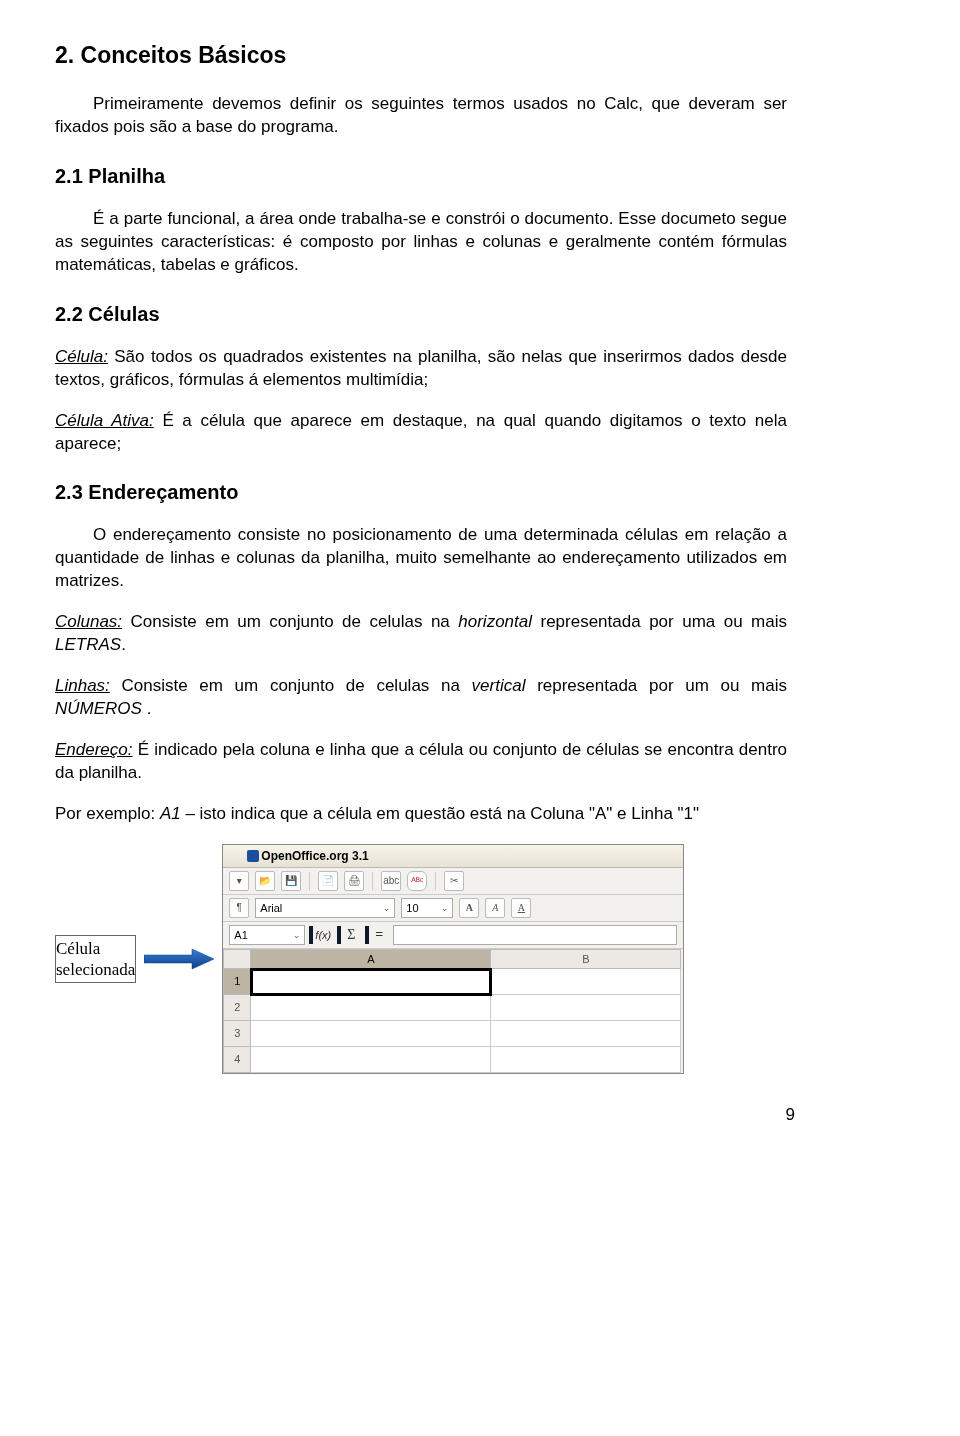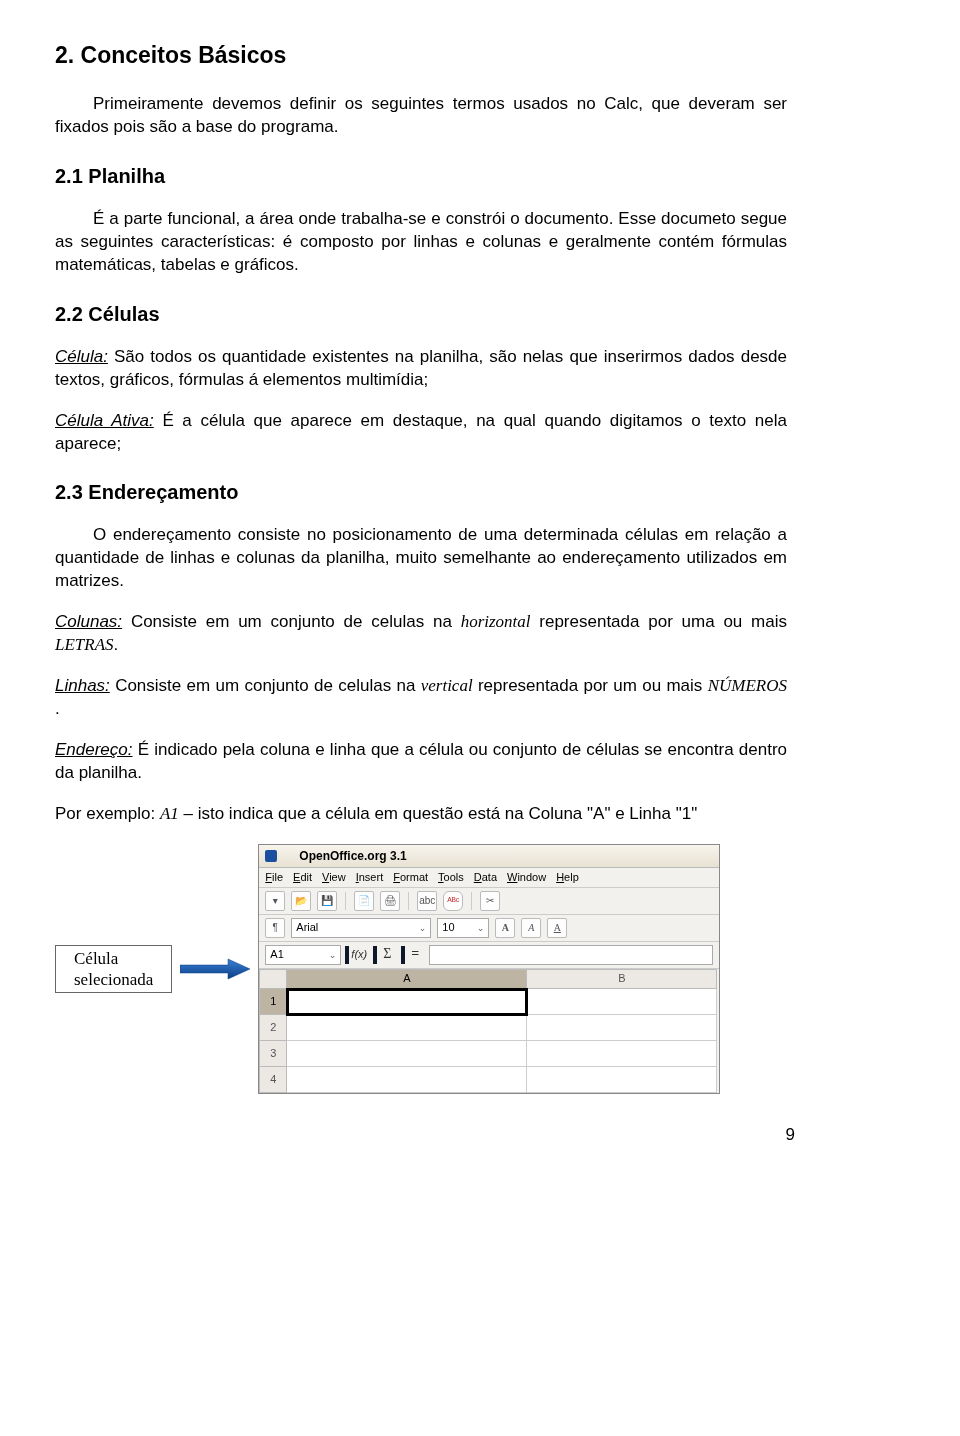--- a/index.html
+++ b/index.html
@@ -29,36 +29,35 @@
   }
   .indent {
     text-indent: 38px;
   }
   .term {
     text-decoration: underline;
     font-style: italic;
   }
   .italic {
     font-style: italic;
-    font-family: Liberation Serif, serif;
   }
 
   
   .figure-block {
     margin-top: 10px;
     text-align: center;
   }
   .callout-row {
     display: flex;
     align-items: center;
     justify-content: flex-start;
   }
   .callout-box {
     border: 1px solid #666;
-    padding: 2px 18px;
+    padding: 2px 0;
     font-family: "Times New Roman", serif;
     font-size: 17px;
     line-height: 1.25;
     text-align: left;
     background: #fff;
   }
   .arrow {
     margin: 0 8px;
   }
   svg.arrow-svg {
@@ -79,25 +78,25 @@
     width: 460px;
     border: 1px solid #888;
     background: #f3f1ee;
     font-size: 12px;
     text-align: left;
     display: inline-block;
     vertical-align: middle;
   }
   .calc-title {
     background: linear-gradient(#f8f4ec, #e8e2d4);
-    padding: 3px 6px;
+    padding: 3px 24px;
     font-weight: bold;
     display: flex;
     align-items: center;
-    gap: 22px;
+    gap: 2px;
     border-bottom: 1px solid #bbb;
   }
   .calc-title .logo {
     width: 12px; height: 12px;
     background: #1a4e9f;
     border-radius: 2px;
     display: inline-block;
   }
   .calc-menu {
     display: flex;
@@ -244,21 +243,21 @@
 
 <p class="indent">Primeiramente devemos definir os seguintes termos usados no Calc, que deveram ser fixados pois são a base do programa.</p>
 
 <h3>2.1 Planilha</h3>
 
 <p class="indent">É a parte funcional, a área onde trabalha-se e constrói o documento. Esse documeto segue as seguintes características: é composto por linhas e colunas e geralmente contém fórmulas matemáticas, tabelas e gráficos.</p>
 
 <h3>2.2 Células</h3>
 
 <p>
-  <span class="term">Célula:</span><span> São todos os quantidade existentes na planilha, são nelas que inserirmos dados desde textos, gráficos, fórmulas á elementos multimídia;</span>
+  <span class="term">Célula:</span><span> São todos os quadrados existentes na planilha, são nelas que inserirmos dados desde textos, gráficos, fórmulas á elementos multimídia;</span>
 </p>
 
 <p>
   <span class="term">Célula Ativa:</span><span> É a célula que aparece em destaque, na qual quando digitamos o texto nela aparece;</span>
 </p>
 
 <h3>2.3 Endereçamento</h3>
 
 <p class="indent">O endereçamento consiste no posicionamento de uma determinada células em relação a quantidade de linhas e colunas da planilha, muito semelhante ao endereçamento utilizados em matrizes.</p>
 
@@ -295,31 +294,20 @@
         </defs>
         <polygon points="0,8 48,8 48,2 70,12 48,22 48,16 0,16" fill="url(#g1)" stroke="#0b3f85" stroke-width="0.5"></polygon>
       </svg>
     </div>
 
     <div class="calc-window">
       <div class="calc-title">
         <span class="logo"></span>
         <span>OpenOffice.org 3.1</span>
       </div>
-      <div class="calc-menu">
-        <span>File</span>
-        <span>Edit</span>
-        <span>View</span>
-        <span>Insert</span>
-        <span>Format</span>
-        <span>Tools</span>
-        <span>Data</span>
-        <span>Window</span>
-        <span>Help</span>
-      </div>
       <div class="toolbar">
         <span class="tb-btn">▾</span>
         <span class="tb-btn">📂</span>
         <span class="tb-btn">💾</span>
         <span class="tb-sep"></span>
         <span class="tb-btn">📄</span>
         <span class="tb-btn">🖨</span>
         <span class="tb-sep"></span>
         <span class="tb-btn">abc</span>
         <span class="tb-btn" style="color:#c33;border-radius:6px;">ᴬᴮᶜ</span>

